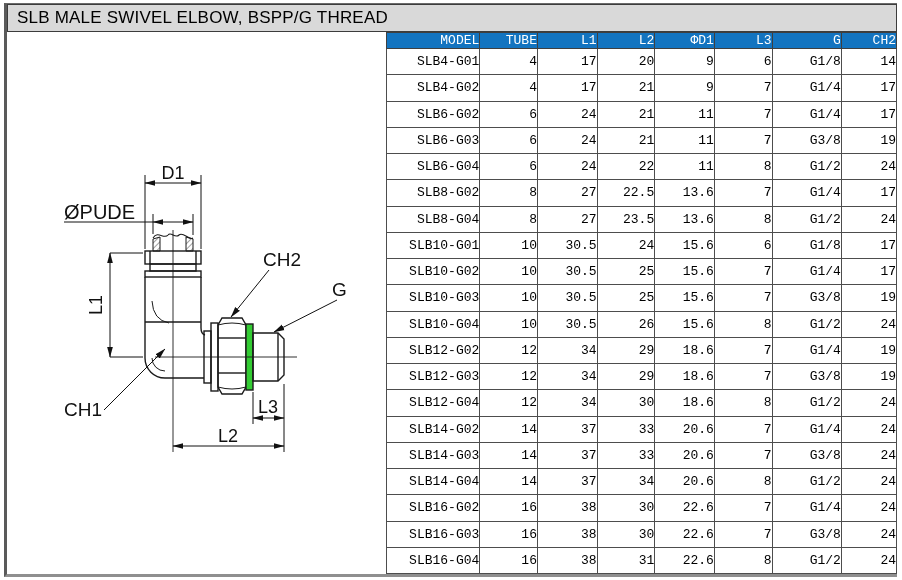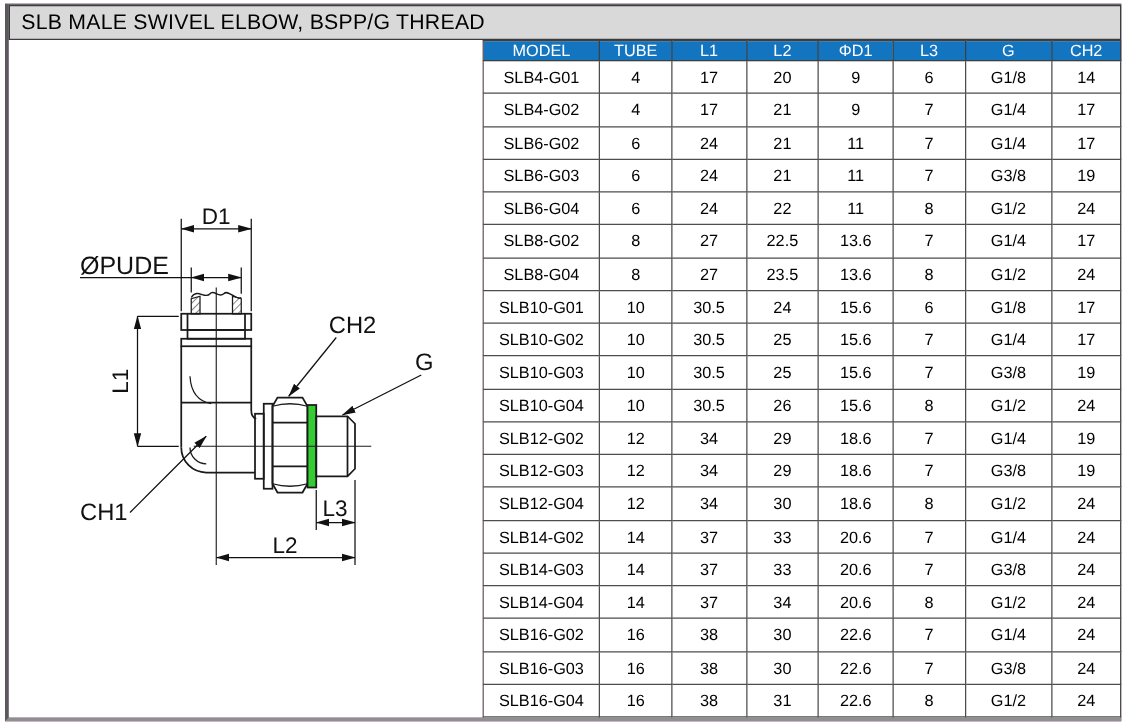--- a/index.html
+++ b/index.html
@@ -1,24 +1,24 @@
 <!DOCTYPE html>
 <html><head>
 <meta charset="utf-8">
 <style>
   html,body{margin:0;padding:0;background:#fff;}
   body{width:902px;height:580px;position:relative;font-family:"Liberation Sans",sans-serif;color:#000;}
-  .page{position:absolute;left:4px;top:3px;width:890px;height:570px;background:#701a75;
+  .page{position:absolute;left:4px;top:3px;width:890px;height:570px;background:#8b5cf6;
         border-left:3px solid #5a5a5a;border-bottom:3px solid #8f8f8f;border-top:1px solid #6a6a6a;}
   .title-bar{height:26px;line-height:26px;background:#d9d9d9;border:1px solid #3c3c3c;
              font-size:17px;padding-left:9px;letter-spacing:.2px;white-space:nowrap;overflow:hidden;}
   .content{display:flex;height:542px;}
   .diagram-pane{width:379px;position:relative;background:#fff;}
   .table-pane{flex:1;background:#fff;}
-  table{width:100%;height:100%;border-collapse:collapse;table-layout:fixed;font-size:13px;text-align:center;}
+  table{width:100%;height:100%;border-collapse:collapse;table-layout:fixed;font-size:13px;text-align:right;font-family:Liberation Mono, monospace;}
   th{background:#1374c0;color:#fff;font-weight:normal;font-size:13px;border:1px solid #3f3f3f;padding:0;}
   td{border:1px solid #4d4d4d;padding:0;font-size:13px;color:#000;background:#fff;}
   svg text{font-family:"Liberation Sans",sans-serif;fill:#111;}
 </style>
 </head>
 <body>
 
 <div class="page">
   <div class="title-bar">
     <span>SLB MALE SWIVEL ELBOW, BSPP/G THREAD</span>

